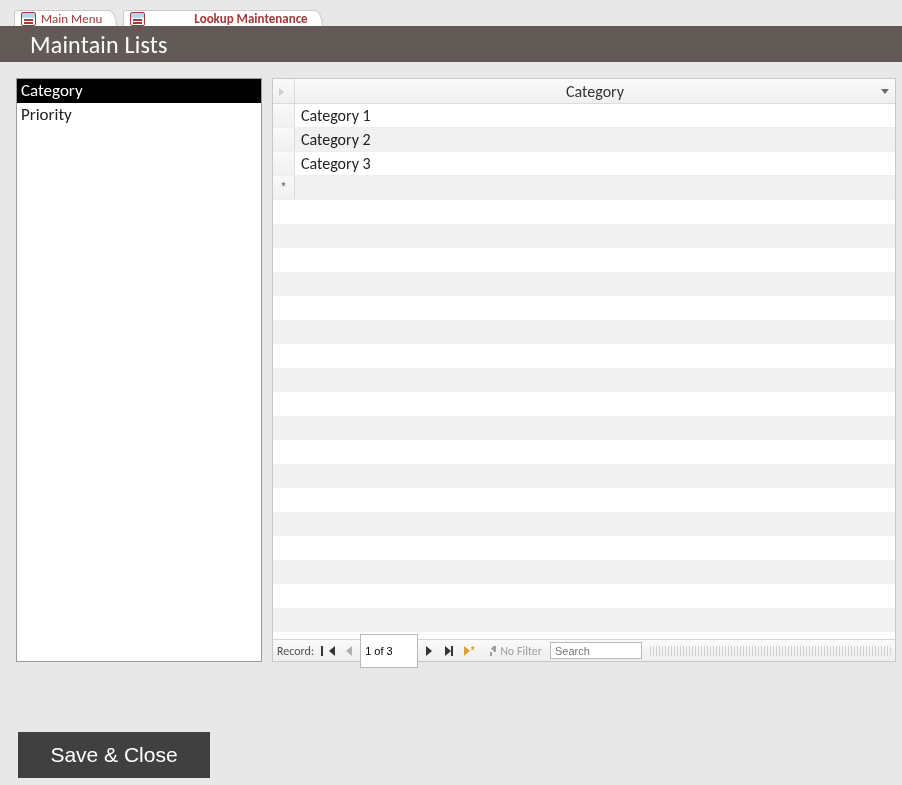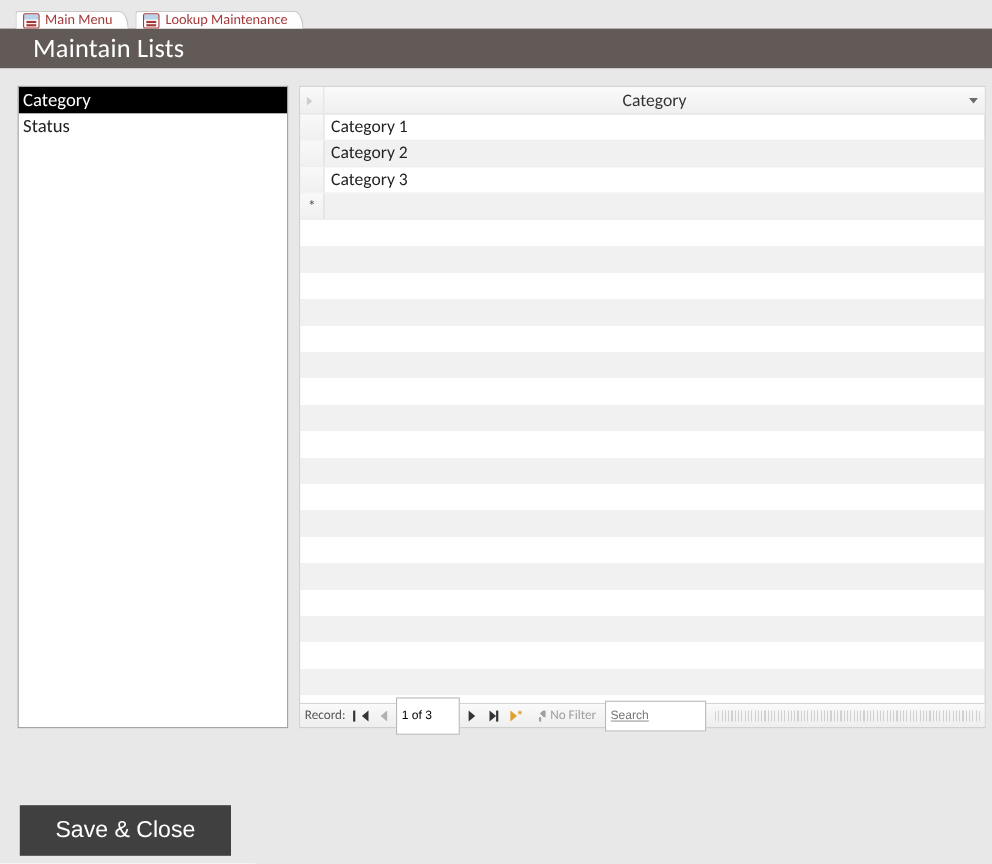--- a/index.html
+++ b/index.html
@@ -49,21 +49,21 @@
     flex-shrink: 0;
   }
   .tab .form-icon::after{
     content:"";
     position:absolute;
     left:2px; right:2px; top:6px; height:2px;
     background:#a33a3a;
     box-shadow:0 3px 0 #a33a3a;
   }
   .tab .tab-label { font-size: 13px; color:#a43a3a; font-weight:400;}
-  .tab.active .tab-label { font-weight:400; }
+  .tab.active .tab-label { font-weight:700;margin-left:44px; }
 
   
   .header-bar {
     height: 36px;
     background: #615a57;
     color: #fff;
     display: flex;
     align-items: center;
     padding-left: 30px;
     font-size: 24px;
@@ -226,27 +226,26 @@
     color:#a0a0a0;
     padding:0 6px;
   }
   .nofilter .funnel{
     width:10px;height:10px;
     background:
       conic-gradient(from 45deg,#a0a0a0 0 90deg,transparent 0) top/10px 6px no-repeat,
       linear-gradient(#a0a0a0,#a0a0a0) center bottom/2px 4px no-repeat;
   }
   .search-box{
-    width:92px;height:28px;
+    width:92px;height:17px;
     border:1px solid #b9b9b9;
     background:#fff;
     font-size:11px;
     padding:0 4px;
     color:#999;
-    text-decoration:underline;
   }
   .rn-handle{
     margin-left:6px;
     flex:1;
     height:10px;
     background:repeating-linear-gradient(90deg,#d0d0d0 0 1px,transparent 1px 3px);
     border-radius:2px;
   }
 
   
@@ -292,21 +291,21 @@
 </div>
 
 <div class="header-bar">
   <span>Maintain Lists</span>
 </div>
 
 <div class="main-area">
 
   <div class="listbox">
     <div class="item selected">Category</div>
-    <div class="item">Status</div>
+    <div class="item">Priority</div>
   </div>
 
   <div class="datasheet">
     <div class="ds-header-row">
       <div class="row-selector-head"></div>
       <div class="col-head">
         <span>Category</span>
         <span class="drop-ind"></span>
       </div>
     </div>

